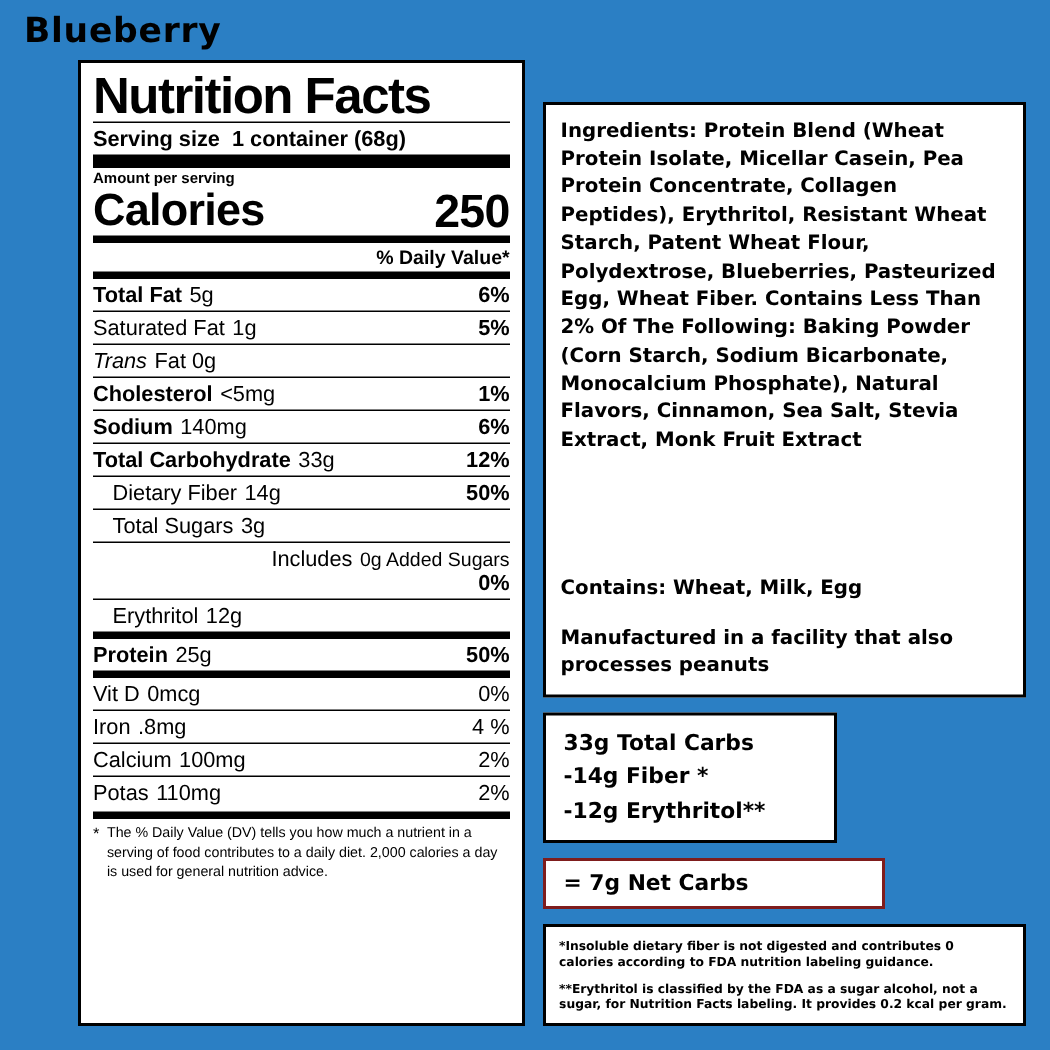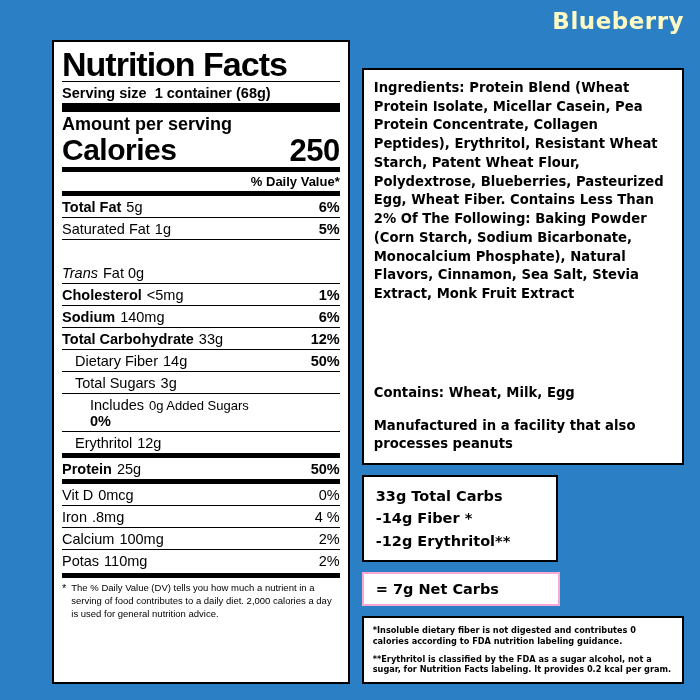--- a/index.html
+++ b/index.html
@@ -5,22 +5,22 @@
   * { box-sizing: border-box; margin: 0; padding: 0; }
   body {
     width: 700px; height: 700px;
     background: #2b7fc4;
     font-family: "DejaVu Sans", sans-serif;
     overflow: hidden;
   }
   .page { position: relative; width: 700px; height: 700px; padding: 8px 16px 10px 16px; }
 
   .flavor-title {
-    text-align: right;
-    color: #fef9c3;
+    text-align: left;
+    color: #000000;
     font-size: 23px;
     font-weight: bold;
     letter-spacing: 0.5px;
     margin-bottom: 6px;
     font-family: "DejaVu Sans", sans-serif;
   }
 
   .columns { display: flex; gap: 12px; height: 644px; padding-left: 36px; }
   .col-left { width: 315px; display: flex; flex-direction: column; }
   .col-right { width: 341px; display: flex; flex-direction: column; gap: 10px; }
@@ -46,42 +46,42 @@
     display: flex;
     font-size: 14.5px;
     font-weight: bold;
     padding: 3px 0 2px 0;
     gap: 8px;
   }
   .rule-thin { border-top: 1px solid #000; }
   .rule-med { border-top: 5px solid #000; }
   .rule-thick { border-top: 9px solid #000; }
 
-  .amount-label { font-size: 18px; font-weight: bold; padding-top: 2px; }
+  .amount-label { font-size: 10px; font-weight: bold; padding-top: 2px; }
   .cal-row {
-    display: flex; align-items: flex-start; justify-content: space-between;
+    display: flex; align-items: center; justify-content: space-between;
     padding-bottom: 1px;
   }
   .cal-word { font-size: 30px; font-weight: bold; line-height: 1; letter-spacing: -0.5px; }
   .cal-num { font-size: 31px; font-weight: bold; line-height: 1; letter-spacing: -0.5px; }
 
   .dv-header { text-align: right; font-size: 13px; font-weight: bold; padding: 2px 0 2px 0; }
 
   .nf-row {
-    display: flex; justify-content: space-between; align-items: flex-start;
+    display: flex; justify-content: space-between; align-items: flex-end;
     font-size: 14.5px;
     padding: 2.5px 0 2.5px 0;
     border-top: 1px solid #000;
   }
   .nf-row .lbl { display: flex; gap: 5px; align-items: baseline; }
   .b { font-weight: bold; }
   .pct { font-weight: bold; }
   .ind1 { padding-left: 13px; }
   .ind2 { padding-left: 28px; flex-direction: column; }
-  .it { font-style: italic; margin-top: 22px; }
+  .it { font-style: italic; }
   .sm { font-size: 13px; }
 
   .nf-footnote {
     display: flex; gap: 5px;
     font-size: 9.5px; line-height: 1.35;
     padding-top: 4px;
   }
   .nf-footnote .star { font-size: 11px; line-height: 1.1; }
 
   
@@ -107,25 +107,25 @@
     background: #ffffff;
     border: 2px solid #000;
     padding: 8px 12px;
     font-size: 14.5px;
     font-weight: bold;
     line-height: 1.55;
     width: 196px;
   }
   .net-box {
     background: #ffffff;
-    border: 2px solid #f9a8d4;
+    border: 2px solid #7f1d1d;
     padding: 7px 12px;
     font-size: 14.5px;
     font-weight: bold;
-    width: 198px;
+    width: 228px;
   }
   .disclaimer {
     background: #ffffff;
     border: 2px solid #000;
     padding: 7px 9px;
     font-size: 8.2px;
     font-weight: bold;
     line-height: 1.3;
   }
   .disclaimer p + p { margin-top: 7px; }

